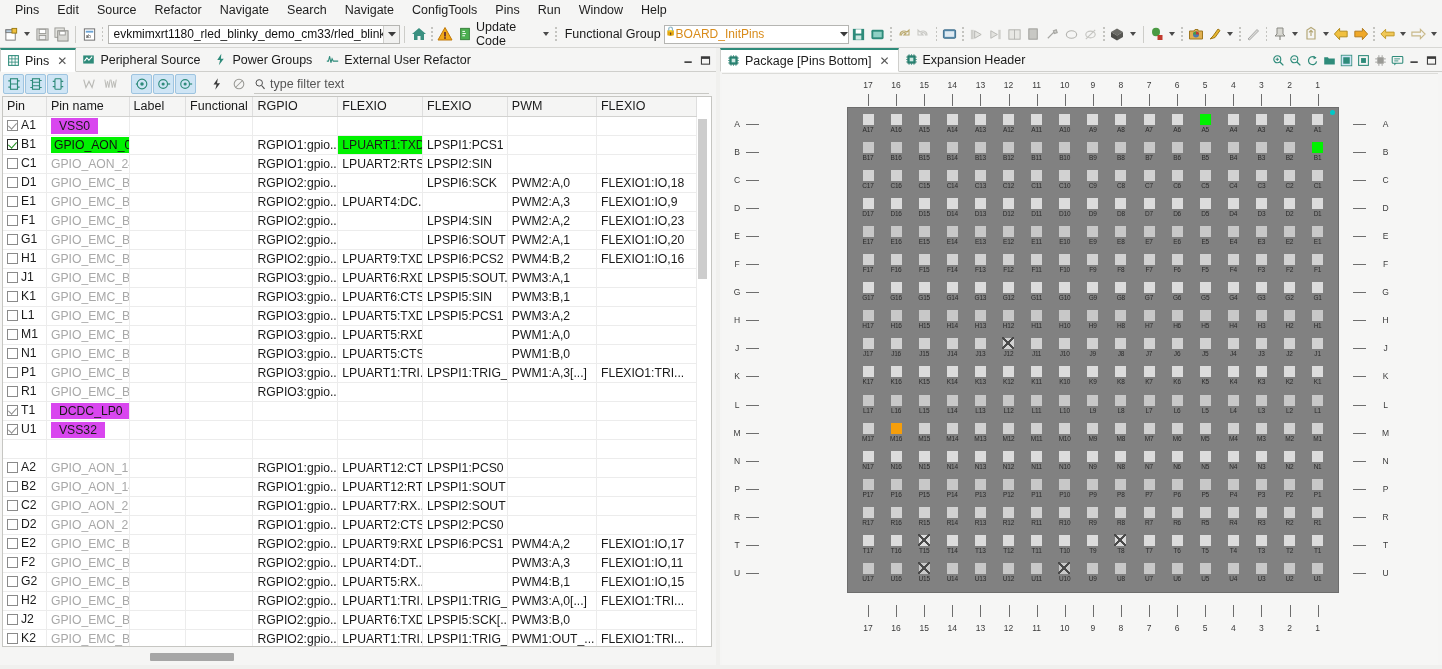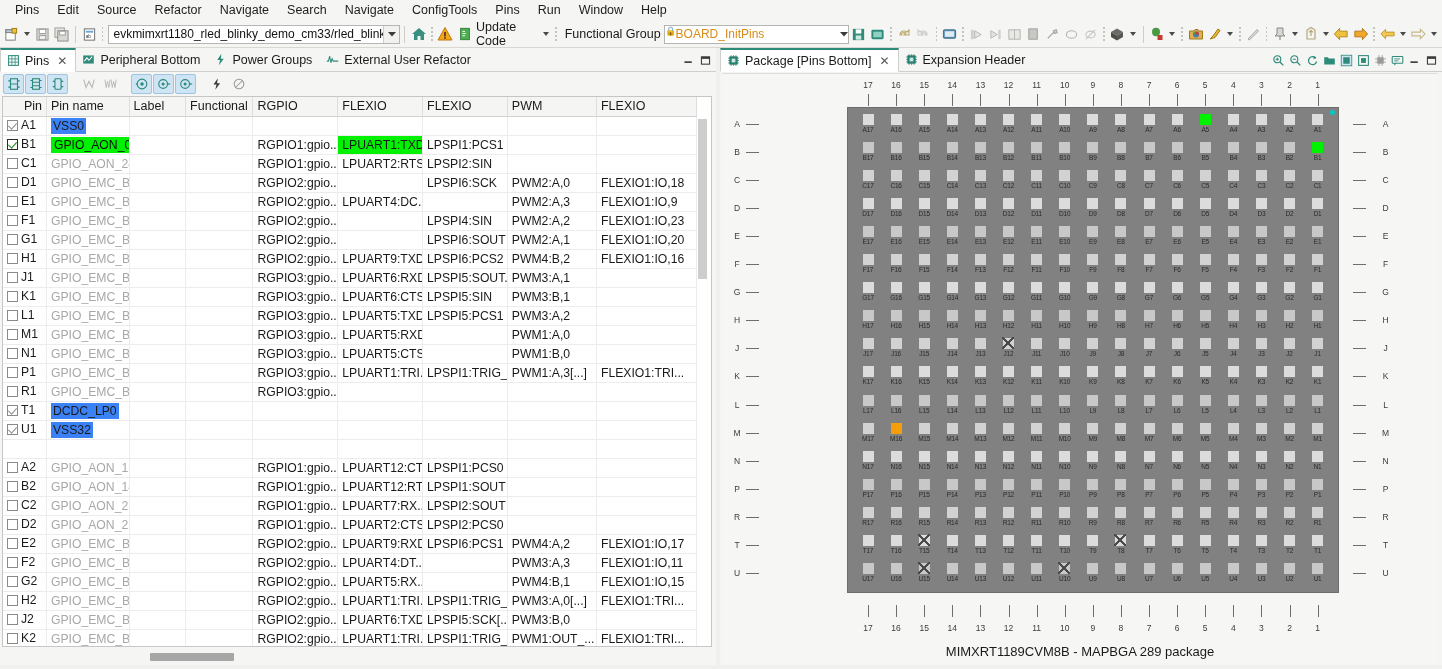--- a/index.html
+++ b/index.html
@@ -130,21 +130,21 @@
     width: 11px; height: 11px; border: 1px solid #8a8a8a; background: #fff;
     display: inline-block; position: relative; flex: none;
   }
   .cb.checked-gray::after, .cb.checked-green::after {
     content: ""; position: absolute; left: 2px; top: 0px;
     width: 4px; height: 7px; border: solid #8f8f8f; border-width: 0 1.6px 1.6px 0;
     transform: rotate(42deg);
   }
   .cb.checked-green { border-color: #2a2a2a; }
   .cb.checked-green::after { border-color: #1f8f1f; }
-  .nm-gray { background: #3b82f6; display: inline-block; padding: 1px 2px; color: #1a1a1a; }
+  .nm-gray { background: #d946ef; display: inline-block; padding: 1px 8px; color: #1a1a1a; }
   .nm-green { background: #00f200; display: inline-block; padding: 1px 3px; color: #111; }
   .cell-green { background: #00f200; }
   .dim { color: #a8a8a8; }
 
   .hscroll {
     position: absolute; left: 2px; bottom: 6px; width: 710px; height: 13px;
     background: #f5f5f4;
   }
   .hscroll .thumb {
     position: absolute; left: 148px; top: 3px; width: 84px; height: 8px;
@@ -460,21 +460,21 @@
             <span>Pins</span>
             <span class="close">✕</span>
           </div>
           <div class="tab">
             <span style="display: flex;">
               <svg width="13" height="13" viewBox="0 0 16 16">
                 <rect x="1.5" y="3" width="13" height="10" fill="#2e8b7a"></rect>
                 <path d="M3 10 L6 6 L8.5 9 L12.5 4.5" stroke="#fff" stroke-width="1.3" fill="none"></path>
               </svg>
             </span>
-            <span>Peripheral Bottom</span>
+            <span>Peripheral Source</span>
           </div>
           <div class="tab">
             <span style="display: flex;">
               <svg width="13" height="13" viewBox="0 0 16 16">
                 <path d="M9 1 L4 8.5 L7.5 8.5 L6 15 L12 7 L8.5 7 Z" fill="#2e8b7a"></path>
               </svg>
             </span>
             <span>Power Groups</span>
           </div>
           <div class="tab">
@@ -557,27 +557,36 @@
           <svg width="14" height="14" viewBox="0 0 16 16">
               <path d="M9 1.5 L4 8.5 L7.5 8.5 L6 14.5 L11.5 7 L8 7 Z" fill="#3a3a3a"></path>
             </svg>
         </div>
         <div class="fb-btn">
           <svg width="14" height="14" viewBox="0 0 16 16">
               <circle cx="8" cy="8" r="5.5" fill="none" stroke="#9a9a96" stroke-width="1.2"></circle>
               <path d="M4 12 L12 4" stroke="#9a9a96" stroke-width="1.2"></path>
             </svg>
         </div>
+        <div class="filter-input">
+          <span>
+            <svg width="12" height="12" viewBox="0 0 16 16">
+                <circle cx="7" cy="6.5" r="4.3" fill="none" stroke="#4a4a4a" stroke-width="1.3"></circle>
+                <path d="M10.2 10 L14 14.5" stroke="#4a4a4a" stroke-width="1.5"></path>
+              </svg>
+          </span>
+          <span>type filter text</span>
+        </div>
       </div>
 
       <div class="tablewrap">
         <table class="pins">
           <thead>
               <tr id="pins-head">
-                <th style="width: 40px; text-align: right;">Pin</th>
+                <th style="width: 40px;">Pin</th>
                 <th style="width: 76px;">Pin name</th>
                 <th style="width: 52px;">Label</th>
                 <th style="width: 62px;">Functional</th>
                 <th style="width: 78px;">RGPIO</th>
                 <th style="width: 78px;">FLEXIO</th>
                 <th style="width: 78px;">FLEXIO</th>
                 <th style="width: 82px;">PWM</th>
                 <th style="width: 92px;">FLEXIO</th>
               </tr>
             </thead>
@@ -1783,19 +1792,18 @@
             <div class="blab" style="left: 473.2px; top: 500.8px;">U5</div>
             <div class="ball v3" style="left: 505.8px; top: 488.8px;"></div>
             <div class="blab" style="left: 501.3px; top: 500.8px;">U4</div>
             <div class="ball v3" style="left: 533.9px; top: 488.8px;"></div>
             <div class="blab" style="left: 529.4px; top: 500.8px;">U3</div>
             <div class="ball v3" style="left: 562px; top: 488.8px;"></div>
             <div class="blab" style="left: 557.5px; top: 500.8px;">U2</div>
             <div class="ball v3" style="left: 590.1px; top: 488.8px;"></div>
             <div class="blab" style="left: 585.6px; top: 500.8px;">U1</div>
           </div>
-        <div class="pkg-caption">MIMXRT1189CVM8B - MAPBGA 289 package</div>
       </div>
     </div>
   </div>
 
   <div class="statusbar"></div>
 </div>
 
 </body></html>

